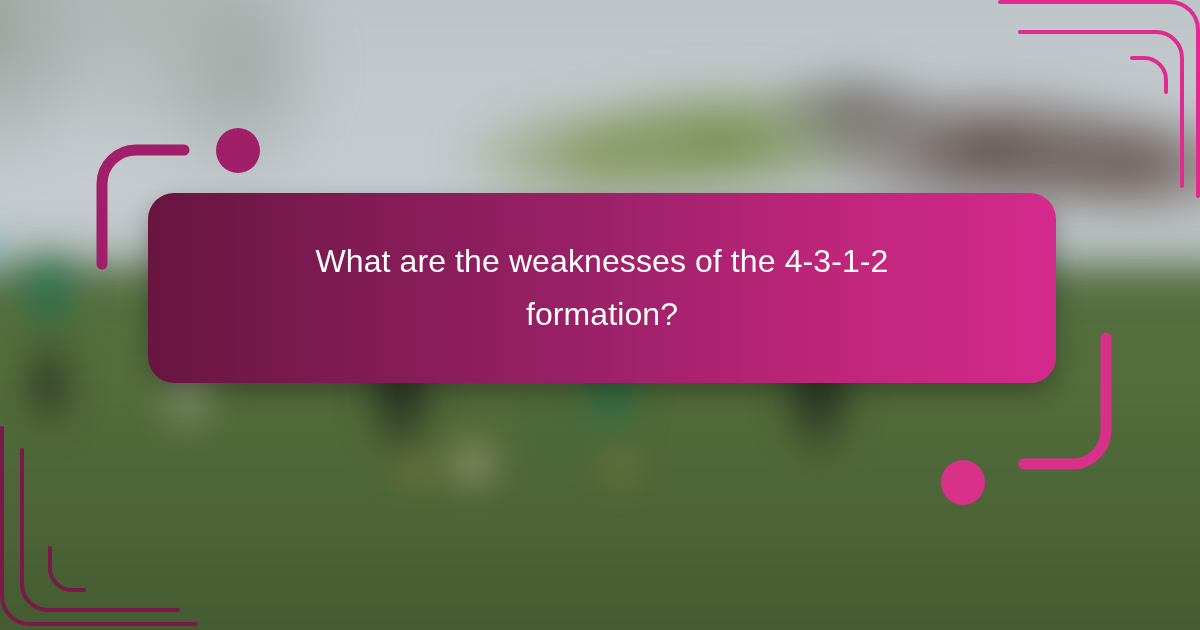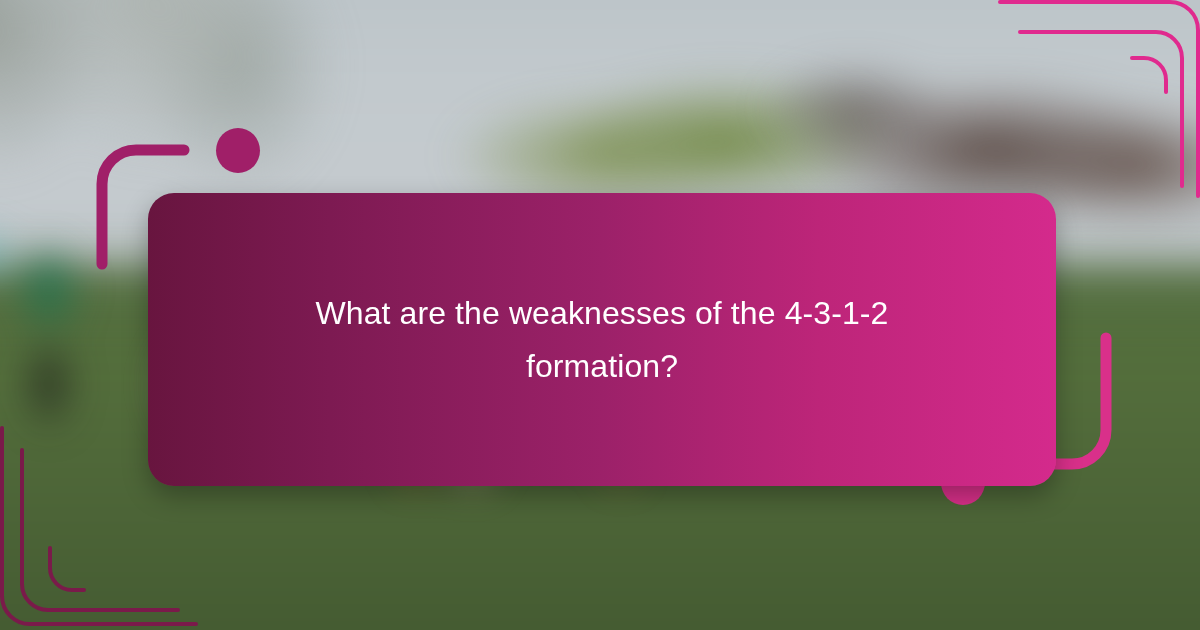--- a/index.html
+++ b/index.html
@@ -114,21 +114,21 @@
     width: 44px; height: 45px;
     background: #d9308a;
   }
 
   
   .card {
     position: absolute;
     left: 148px;
     top: 193px;
     width: 908px;
-    height: 293px;
+    height: 190px;
     z-index: 4;
     border-radius: 26px;
     background: linear-gradient(90deg, #68153f 0%, #7d1a52 20%, #9c2169 50%, #bd2579 74%, #d42a8c 100%);
     box-shadow: 0 10px 26px rgba(0,0,0,0.30);
     display: flex;
     align-items: center;
     justify-content: center;
     box-sizing: border-box;
     padding: 0 76px;
   }

